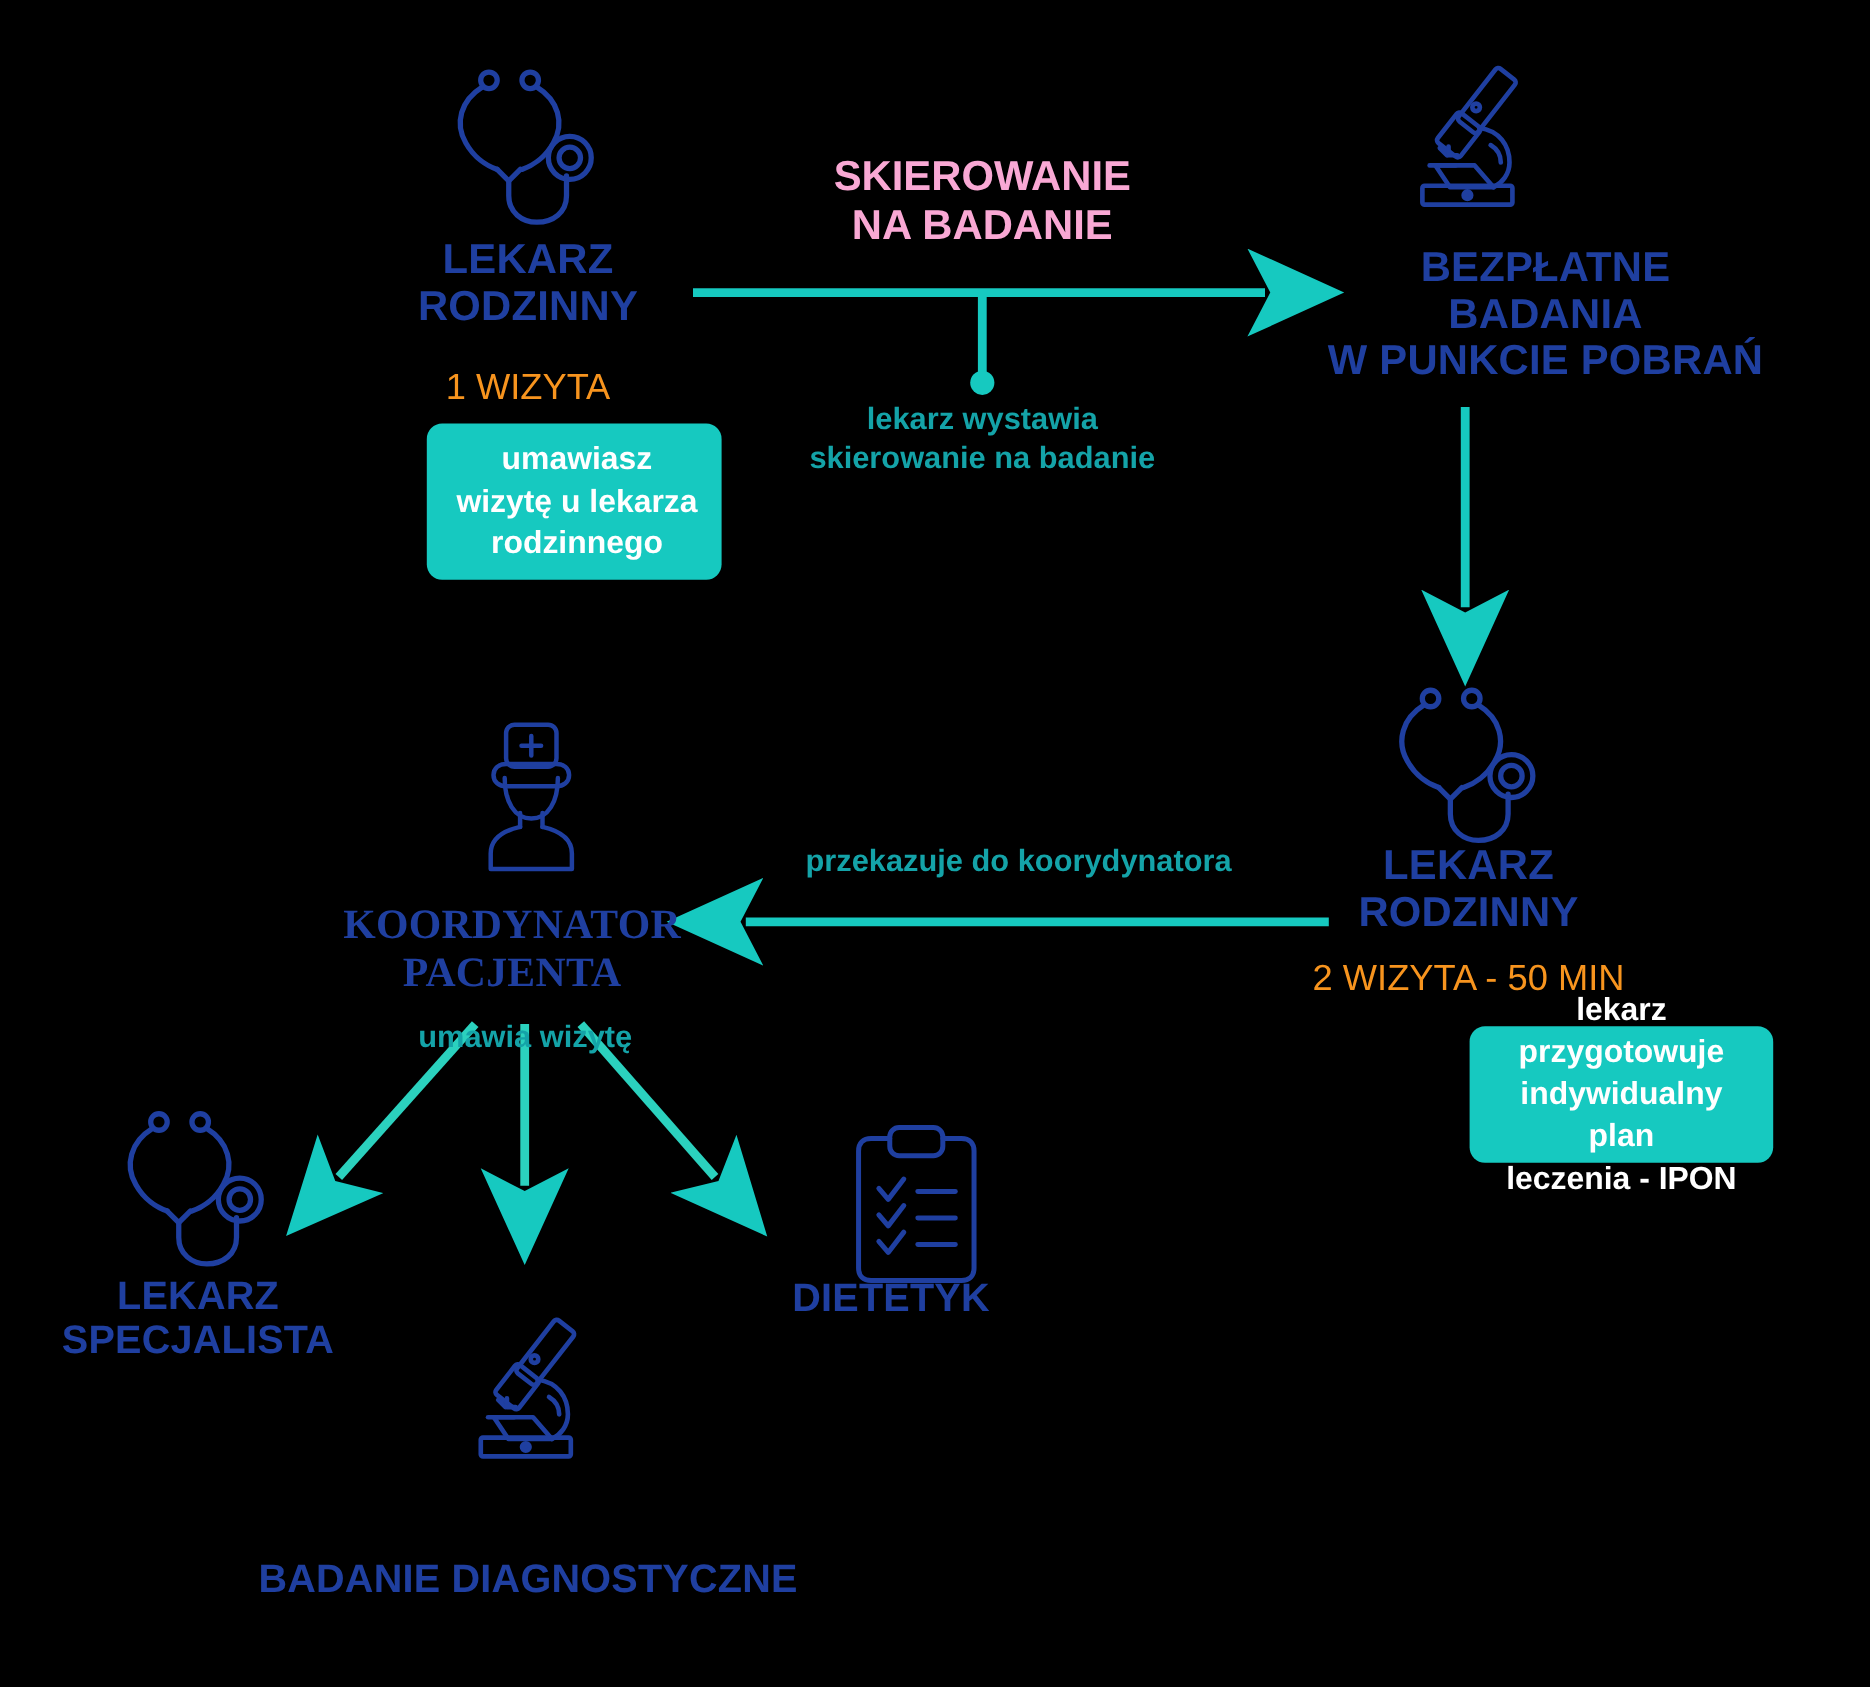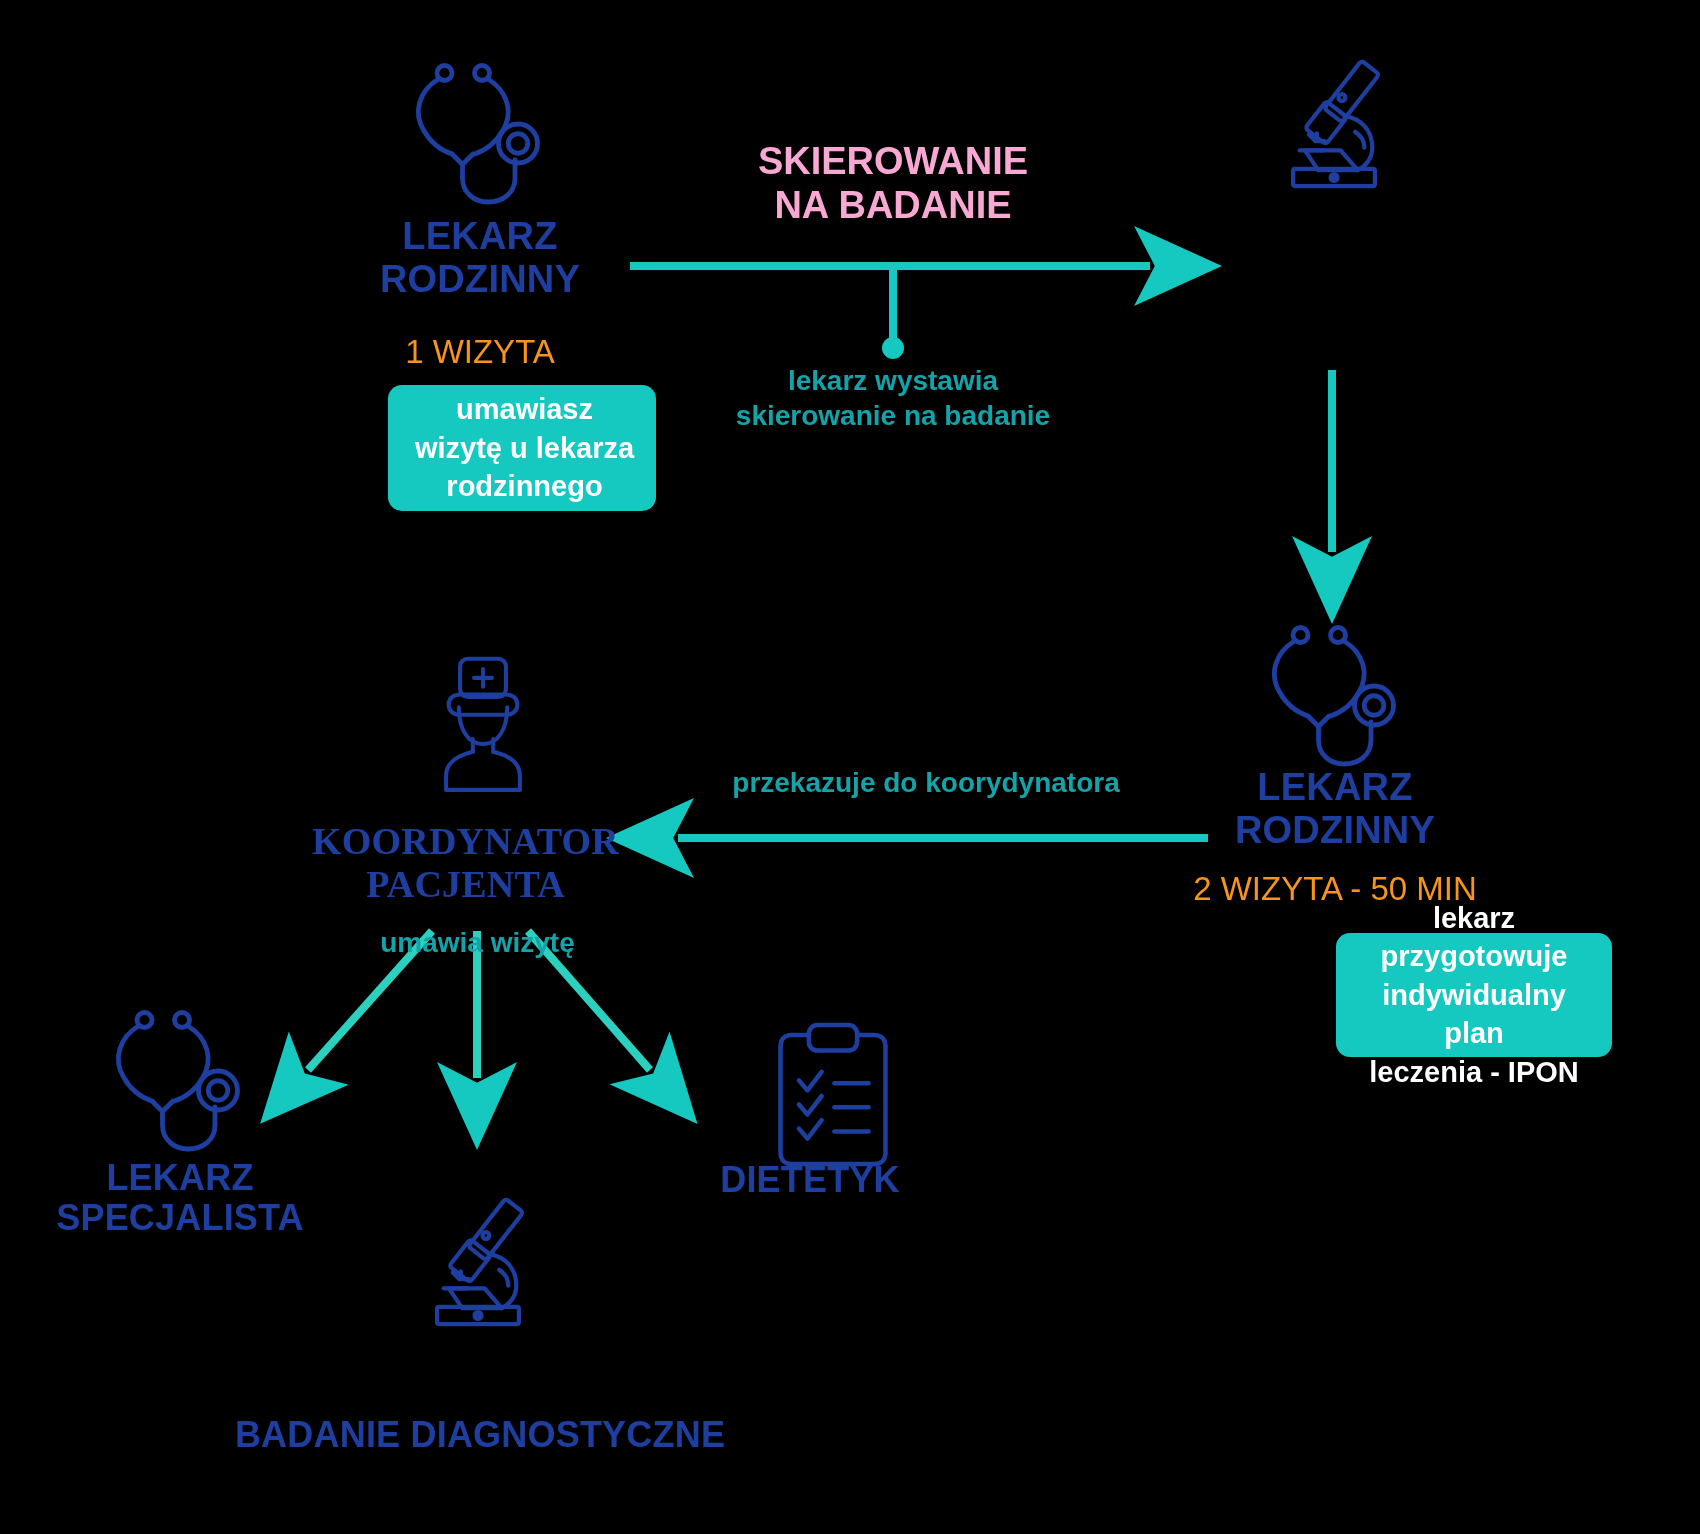--- a/index.html
+++ b/index.html
@@ -122,21 +122,21 @@
       <path d="M56,14 C69,22 73,36 66,48 C61,57 53,62 47,64"></path>
       <path d="M32,64 L39,71 L46,64"></path>
       <path d="M39,71 L39,80 C39,90 47,96 56,96 C66,96 74,90 74,80 L74,68"></path>
       <circle cx="76" cy="57" r="13"></circle>
       <circle cx="76" cy="57" r="6.5"></circle>
     </svg>
   </div>
   <div class="lbl big" style="left:330px;top:215px;width:300px;">LEKARZ
 RODZINNY</div>
   <div class="visit" style="left:330px;top:333px;width:300px;">1 WIZYTA</div>
-  <div class="chip" style="left:388px;top:385px;width:268px;height:126px;padding-left:21px;">umawiasz
+  <div class="chip" style="left:388px;top:385px;width:268px;height:142px;padding-left:21px;">umawiasz
 wizytę u lekarza
 rodzinnego</div>
 
   <div class="hdr" style="left:693px;top:140px;width:400px;">SKIEROWANIE
 NA BADANIE</div>
   <div class="flowlabel" style="left:693px;top:363px;width:400px;">lekarz wystawia
 skierowanie na badanie</div>
 
   <div class="icon" style="left:1268px;top:58px;">
     <svg class="isvg" width="132" height="132" viewBox="0 0 100 100" fill="none" stroke="#1F3FA0" stroke-width="3.2" stroke-linecap="round" stroke-linejoin="round">
@@ -146,20 +146,23 @@
       <path d="M31,58 L36,63"></path>
       <path d="M37,57 L37,63 L43,63"></path>
       <path d="M58,44 C72,46 79,56 79,68 C79,76 74,82 68,85"></path>
       <path d="M66,56 C71,59 73,63 73,68"></path>
       <path d="M28,70 L55,70 L68,85 L38,85 Z"></path>
       <path d="M24,70 L42,70"></path>
       <rect x="19" y="84" width="62" height="13" rx="1.5"></rect>
       <circle cx="50" cy="90.5" r="2.6" fill="#1F3FA0"></circle>
     </svg>
   </div>
+  <div class="lbl big" style="left:1110px;top:222px;width:590px;">BEZPŁATNE
+BADANIA
+W PUNKCIE POBRAŃ</div>
 
   <div class="icon" style="left:1260px;top:620px;">
     <svg class="isvg" width="150" height="150" viewBox="0 0 100 100" fill="none" stroke="#1F3FA0" stroke-width="3.2" stroke-linecap="round" stroke-linejoin="round">
       <circle cx="27" cy="10" r="5"></circle>
       <circle cx="52" cy="10" r="5"></circle>
       <path d="M23,14 C10,22 6,36 13,48 C18,57 26,62 32,64"></path>
       <path d="M56,14 C69,22 73,36 66,48 C61,57 53,62 47,64"></path>
       <path d="M32,64 L39,71 L46,64"></path>
       <path d="M39,71 L39,80 C39,90 47,96 56,96 C66,96 74,90 74,80 L74,68"></path>
       <circle cx="76" cy="57" r="13"></circle>

